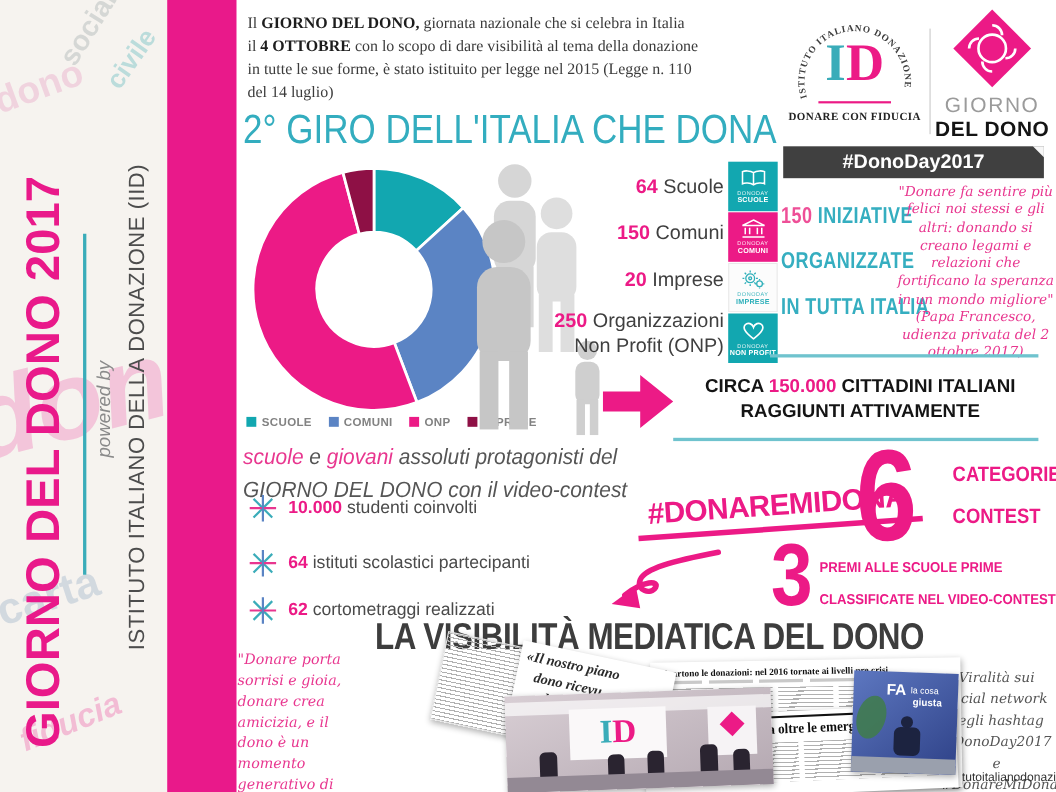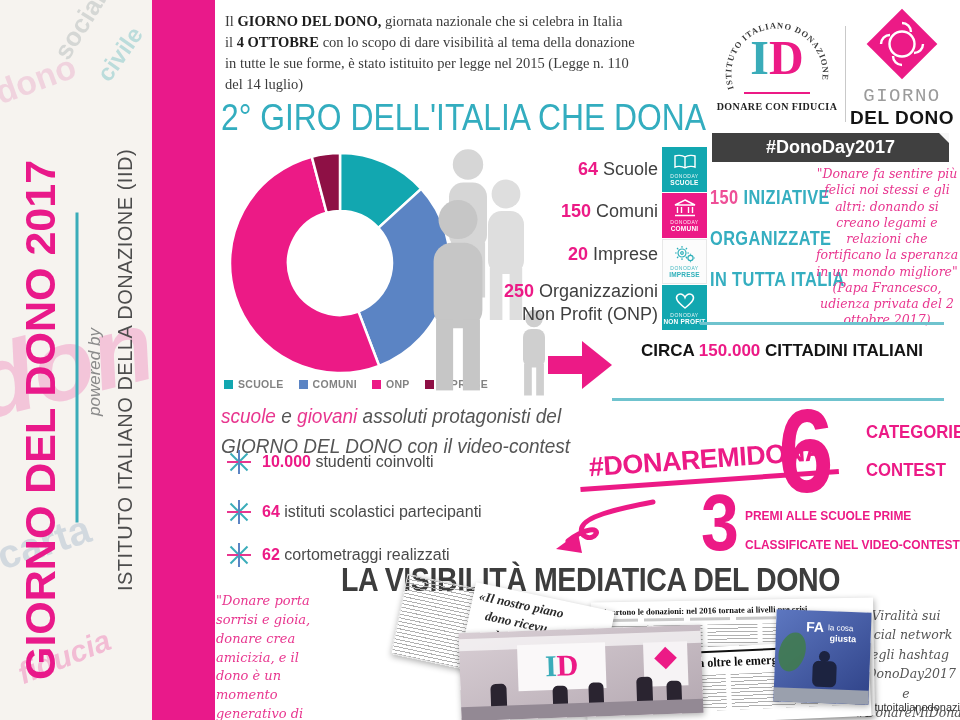--- a/index.html
+++ b/index.html
@@ -36,21 +36,21 @@
   .iid-logo{left:714px;top:8px;width:126px;height:124px;}
   .iid-arc{position:absolute;left:0;top:0;}
   .iid-letters{position:absolute;left:0;top:26px;width:100%;text-align:center;
                font-family:"Liberation Serif",serif;font-size:48px;font-weight:bold;line-height:1;}
   .iid-i{color:#3aacb9;}  .iid-d{color:#ec1a86;}
   .iid-line{position:absolute;left:30px;top:84px;width:66px;height:2px;background:#ec1a86;}
   .iid-tag{position:absolute;left:0;top:93px;width:100%;text-align:center;
            font-family:"Liberation Serif",serif;font-size:10px;font-weight:bold;color:#222;letter-spacing:.4px;}
   .logo-divider{left:845px;top:26px;width:1px;height:96px;background:#c9c9c9;}
   .gdd-logo{left:848px;top:6px;width:108px;height:126px;text-align:center;}
-  .gdd-giorno{font-size:19px;color:#9b9b9b;letter-spacing:1.5px;line-height:1.1;font-family:Liberation Mono, monospace;}
+  .gdd-giorno{font-size:19px;color:#9b9b9b;letter-spacing:1.5px;line-height:1.1;}
   .gdd-deldono{font-size:19px;color:#141414;font-weight:bold;letter-spacing:.5px;}
   .banner{left:712px;top:133px;width:237px;height:29px;background:#404040;color:#fff;
           font-weight:bold;font-size:18px;text-align:center;line-height:29px;}
   .banner-fold{position:absolute;right:0;top:0;width:0;height:0;
                border-top:10px solid #f7f7f7;border-left:10px solid transparent;}
 
   
   .donut{left:222px;top:146px;}
   .legend{left:224px;top:378px;display:flex;gap:15px;font-size:10.5px;color:#828282;
           font-weight:bold;letter-spacing:.3px;align-items:center;}
@@ -301,20 +301,21 @@
     <span>(Papa Francesco, udienza privata del 2 ottobre 2017)</span>
   </div>
 
   <div class="abs teal-a"></div>
 
   <svg class="abs big-arrow" width="64" height="48" viewBox="0 0 64 48">
     <polygon points="0,15 34,15 34,0 64,24 34,48 34,33 0,33" fill="#ec1a86"></polygon>
   </svg>
   <div class="abs reach">
     <span>CIRCA </span><span class="n">150.000</span><span> CITTADINI ITALIANI</span><br>
+    <span>RAGGIUNTI ATTIVAMENTE</span>
   </div>
   <div class="abs teal-b"></div>
 
   <div class="abs protag">
     <span class="p">scuole</span><span> e </span><span class="p">giovani</span><span> assoluti protagonisti del</span><br>
     <span>GIORNO DEL DONO con il video-contest</span>
   </div>
 
   <svg class="star" style="top:449px;" width="26" height="26">
       <g stroke-width="2">

